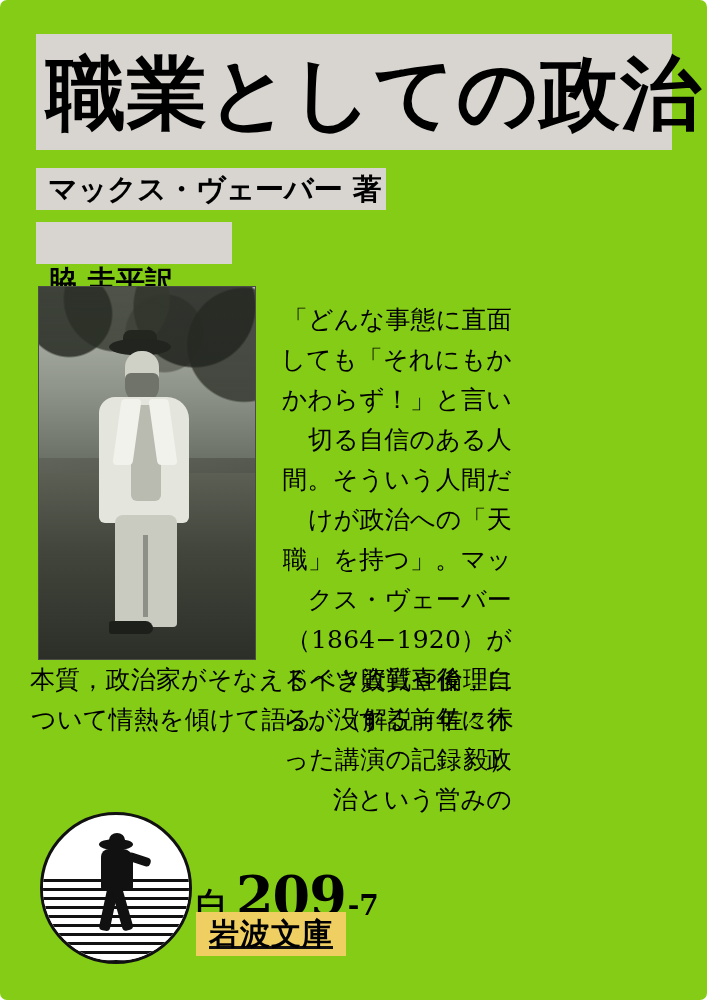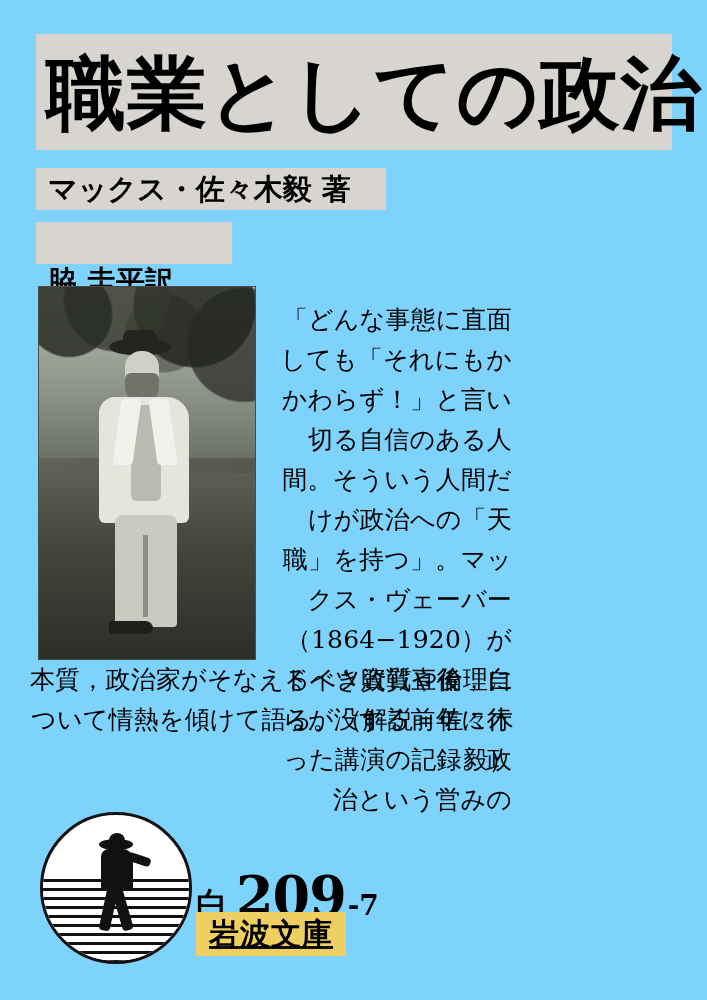--- a/index.html
+++ b/index.html
@@ -14,21 +14,22 @@
     font-family: "Liberation Sans", sans-serif;
     color: #111111;
     overflow: hidden;
   }
 
   .cover {
     position: absolute;
     left: 0; top: 0;
     width: 707px;
     height: 1000px;
-    background: #7dd3fc;
+    background: #84cc16;
+    border-radius: 7px;
   }
 
   
   .title-band {
     position: absolute;
     left: 36px;
     top: 34px;
     width: 636px;
     height: 116px;
     background: #d8d5d0;
@@ -289,21 +290,21 @@
 </style>
 </head>
 <body>
 
 <div class="cover">
 
   <div class="title-band"></div>
   <div class="title-text">職業としての政治</div>
 
   <div class="author-band"></div>
-  <div class="author-text">マックス・佐々木毅 著</div>
+  <div class="author-text">マックス・ヴェーバー 著</div>
 
   <div class="translator-band"></div>
   <div class="translator-text">脇 圭平訳</div>
 
   <div class="portrait">
     <div class="p-sky"></div>
     <div class="p-foliage"></div>
     <div class="p-ground"></div>
     <div class="p-figure">
       <div class="f-hat-top"></div>

